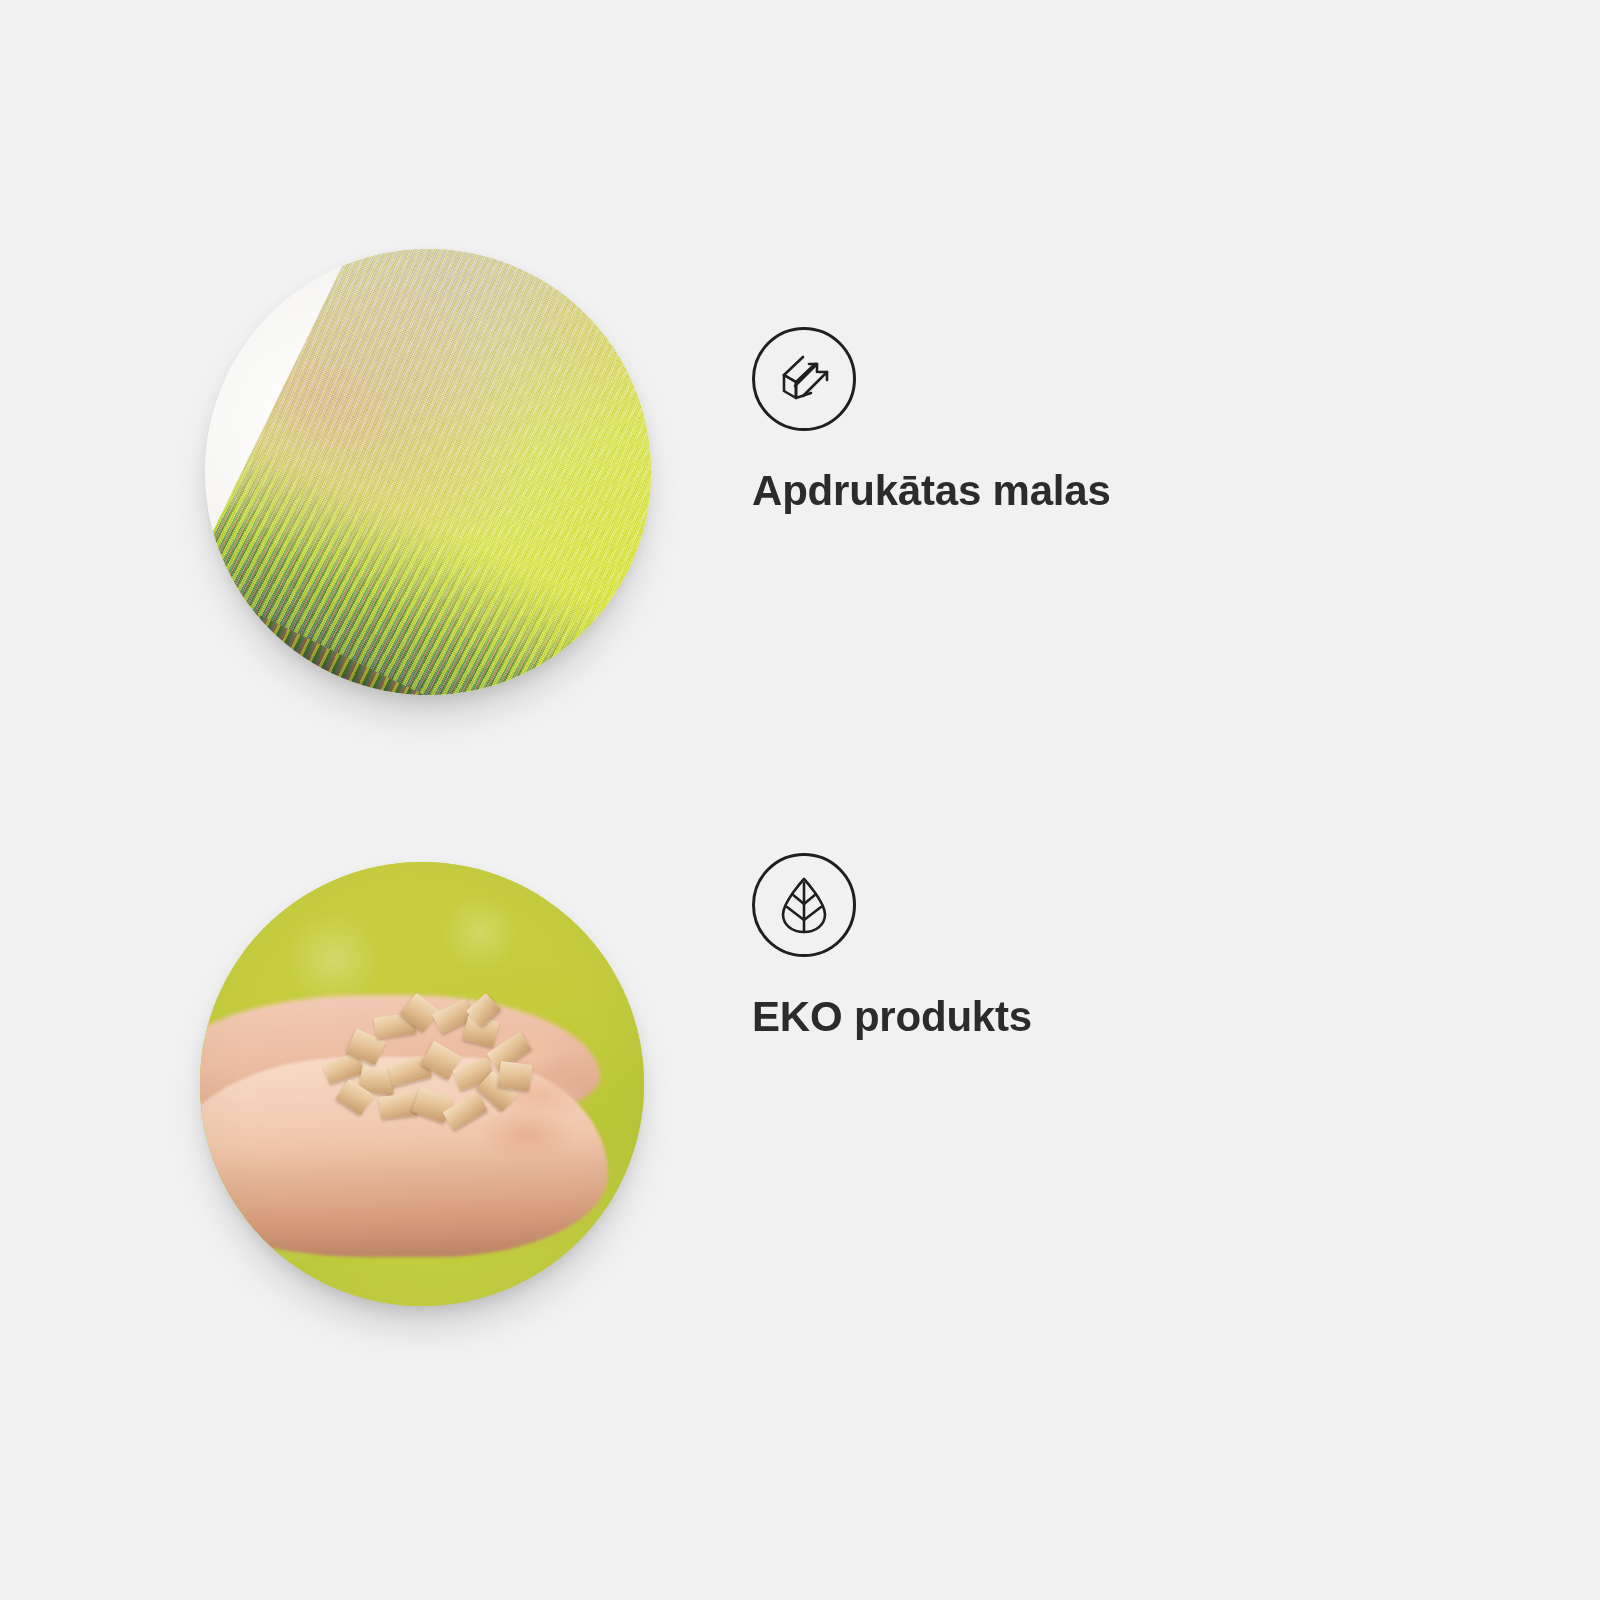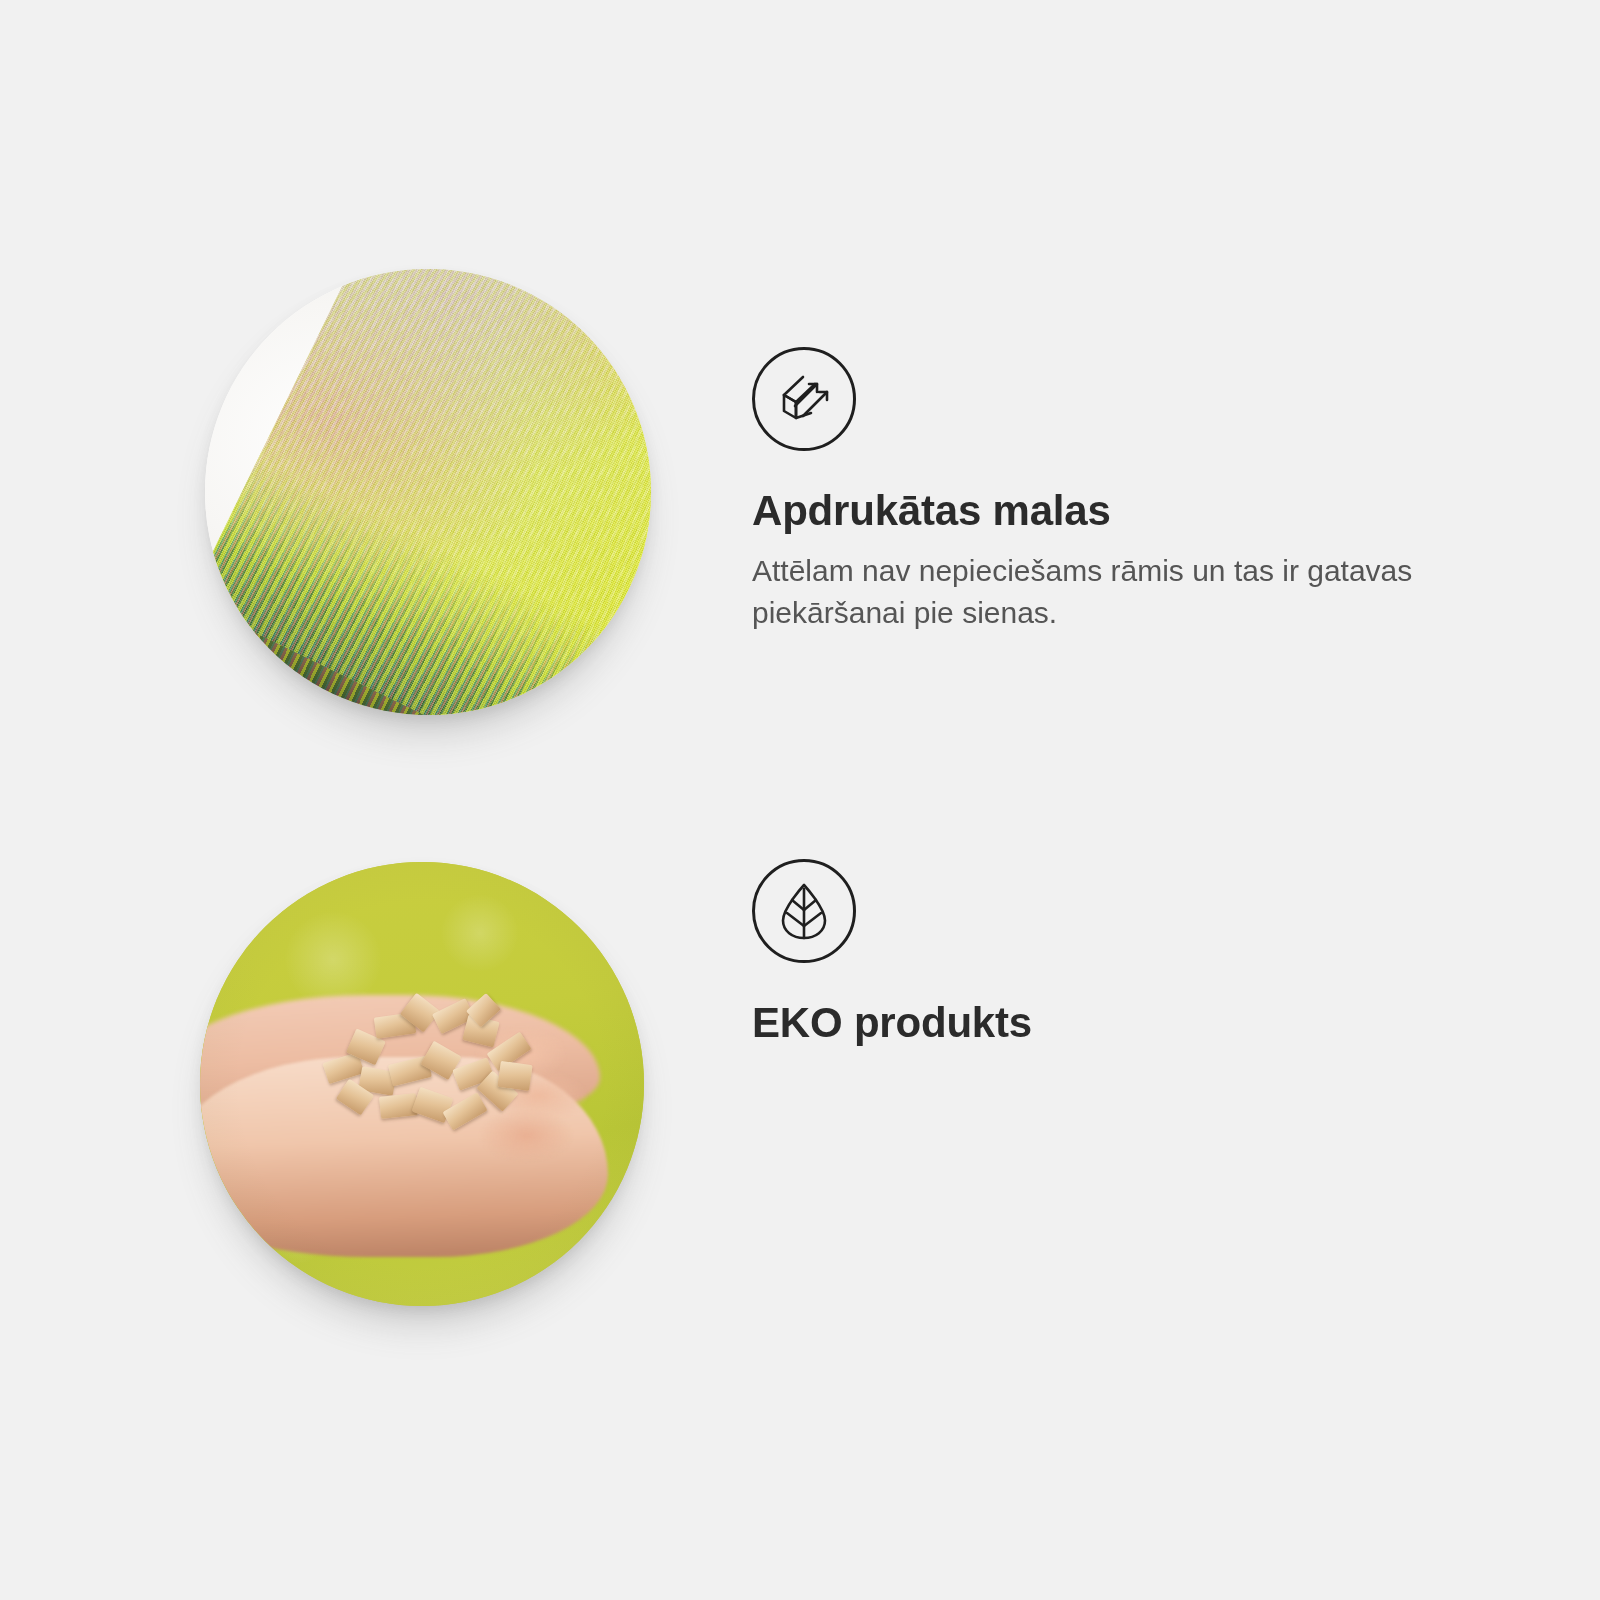--- a/index.html
+++ b/index.html
@@ -21,21 +21,21 @@
     background: #f1f1f1;
   }
 
   
   .feature {
     position: absolute;
     left: 0;
     width: 1600px;
     display: block;
   }
-  #feature-printed-edges { top: 252px; height: 500px; text-decoration: underline; }
+  #feature-printed-edges { top: 232px; height: 500px; text-decoration: underline; }
   #feature-eco           { top: 845px; height: 480px; }
 
   
   .media-circle {
     position: absolute;
     border-radius: 50%;
     overflow: hidden;
     box-shadow: 0 26px 40px -14px rgba(90,90,90,0.32),
                 0 6px 16px -4px rgba(90,90,90,0.16);
   }
@@ -196,21 +196,21 @@
     background: radial-gradient(circle at 50% 50%, rgba(0,0,0,0) 58%, rgba(120,120,60,0.12) 100%);
   }
 
   
   .content {
     position: absolute;
     left: 752px;
     width: 700px;
   }
   #content-printed-edges { top: 95px; }
-  #content-eco           { top: 14px; }
+  #content-eco           { top: 8px; }
 
   .icon-badge {
     width: 104px;
     height: 104px;
     border: 3.2px solid #1f1f1f;
     border-radius: 50%;
     display: flex;
     align-items: center;
     justify-content: center;
     box-sizing: border-box;
@@ -277,21 +277,20 @@
             <path d="M24 40 L46 18"></path>
             <path d="M38 18 L46 18 L46 26"></path>
             <path d="M32 50 L56 26"></path>
             <path d="M48 26 L56 26 L56 34"></path>
           </g>
         </svg>
       </div>
 
       <h2 class="feature-title" id="title-printed-edges">Apdrukātas malas</h2>
 
-      <p class="feature-desc" id="desc-printed-edges">Attēlam nav nepieciešams rāmis un tas ir gatavas piekāršanai pie sienas.</p>
     </div>
   </section>
 
   <section class="feature" id="feature-eco">
 
     <div class="media-circle" id="media-eco">
       <div class="eco-bg"></div>
       <div class="eco-hand-back"></div>
       <div class="eco-hand-front"></div>
       <div class="eco-fingers"></div>

